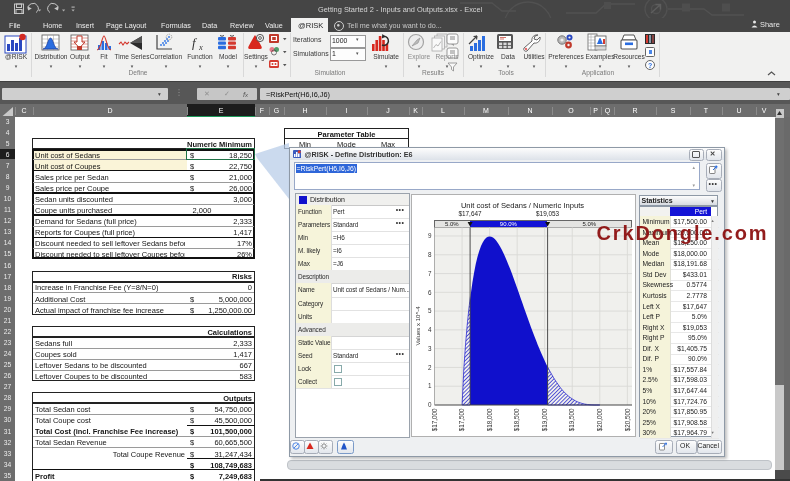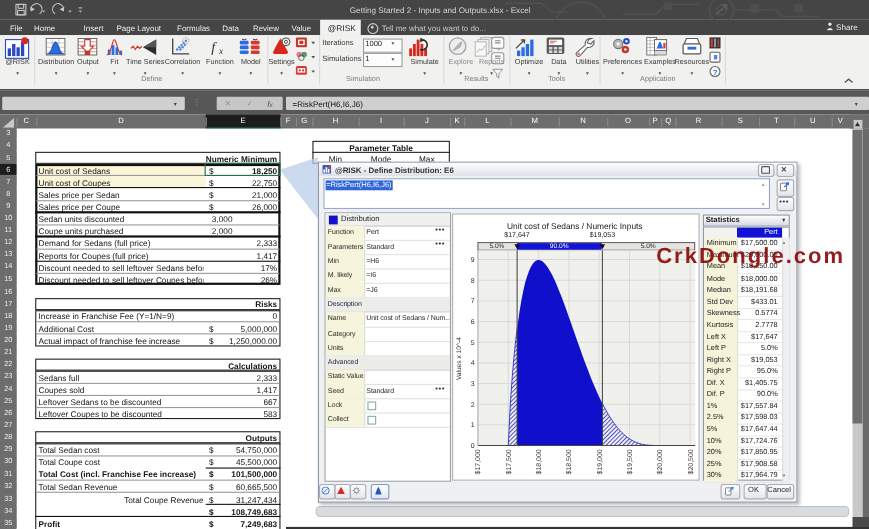--- a/index.html
+++ b/index.html
@@ -53,21 +53,21 @@
       <path d="M38 9.5 l3.2 0 -1.6 2z"></path>
       <path d="M62 9.5 l3.2 0 -1.6 2z"></path>
       <path d="M71.5 6.5 l3.2 0 0 1.2 -3.2 0z"></path>
       <path d="M71.5 9.5 l3.2 0 -1.6 2z"></path>
     </g>
 </svg>
 <div class="abs" style="left:318px;top:5px;font-size:7.4px;color:#d6d6d6;">Getting Started 2 - Inputs and Outputs.xlsx - Excel</div>
 
 <div class="abs" style="left:0;top:18px;width:790px;height:13.5px;background:#454545;"></div>
 <div class="abs tabtxt" style="left:9px;top:21px;">File</div>
-<div class="abs tabtxt" style="left:31px;top:21px;">Home</div>
+<div class="abs tabtxt" style="left:43px;top:21px;">Home</div>
 <div class="abs tabtxt" style="left:76px;top:21px;">Insert</div>
 <div class="abs tabtxt" style="left:106px;top:21px;">Page Layout</div>
 <div class="abs tabtxt" style="left:161px;top:21px;">Formulas</div>
 <div class="abs tabtxt" style="left:202px;top:21px;">Data</div>
 <div class="abs tabtxt" style="left:230px;top:21px;">Review</div>
 <div class="abs tabtxt" style="left:265px;top:21px;">Value</div>
 <div class="abs" style="left:291px;top:18px;width:37px;height:13.5px;background:#f1f1f0;"></div>
 <div class="abs" style="left:298px;top:21px;font-size:7.6px;color:#262626;">@RISK</div>
 <div class="abs" style="left:334px;top:20.5px;width:8px;height:8px;border:1px solid #cfcfcf;border-radius:50%;"></div>
 <div class="abs" style="left:336.5px;top:22px;font-size:6px;color:#cfcfcf;">●</div>
@@ -446,44 +446,44 @@
     <div class="srow shead" style="left:32px;top:272.4px;width:220px;text-align:right;">Risks</div>
     <div class="abs" style="left:32px;top:314.9px;"></div>
     <div class="abs" style="left:32px;top:325.9px;width:223px;height:11.07px;border:1px solid #222;box-sizing:border-box;"></div>
     <div class="srow shead" style="left:32px;top:327.7px;width:220px;text-align:right;">Calculations</div>
     <div class="abs" style="left:32px;top:381.3px;"></div>
     <div class="abs" style="left:32px;top:392.3px;width:223px;height:11.07px;border:1px solid #222;box-sizing:border-box;"></div>
     <div class="srow shead" style="left:32px;top:394.1px;width:220px;text-align:right;">Outputs</div>
     <div class="abs" style="left:33px;top:148.8px;width:154px;height:11.07px;background:#faf4d8;"></div>
     <div class="srow" style="left:35px;top:150.6px;width:150px;overflow:hidden;">Unit cost of Sedans</div>
     <div class="srow" style="left:190px;top:150.6px;">$</div>
-    <div class="srow" style="left:152px;top:150.6px;width:100px;text-align:right;font-weight:bold;">18,250</div>
+    <div class="srow" style="left:152px;top:150.6px;width:100px;text-align:right;">18,250</div>
     <div class="abs" style="left:33px;top:159.9px;width:154px;height:11.07px;background:#faf4d8;"></div>
     <div class="srow" style="left:35px;top:161.7px;width:150px;overflow:hidden;">Unit cost of Coupes</div>
     <div class="srow" style="left:190px;top:161.7px;">$</div>
     <div class="srow" style="left:152px;top:161.7px;width:100px;text-align:right;">22,750</div>
     <div class="srow" style="left:35px;top:172.7px;width:150px;overflow:hidden;">Sales price per Sedan</div>
     <div class="srow" style="left:190px;top:172.7px;">$</div>
     <div class="srow" style="left:152px;top:172.7px;width:100px;text-align:right;">21,000</div>
     <div class="srow" style="left:35px;top:183.8px;width:150px;overflow:hidden;">Sales price per Coupe</div>
     <div class="srow" style="left:190px;top:183.8px;">$</div>
     <div class="srow" style="left:152px;top:183.8px;width:100px;text-align:right;">26,000</div>
     <div class="srow" style="left:35px;top:194.9px;width:150px;overflow:hidden;">Sedan units discounted</div>
-    <div class="srow" style="left:152px;top:194.9px;width:100px;text-align:center;">3,000</div>
+    <div class="srow" style="left:152px;top:194.9px;width:100px;text-align:right;">3,000</div>
     <div class="srow" style="left:35px;top:206.0px;width:150px;overflow:hidden;">Coupe units purchased</div>
     <div class="srow" style="left:152px;top:206.0px;width:100px;text-align:center;">2,000</div>
     <div class="srow" style="left:35px;top:217.0px;width:150px;overflow:hidden;">Demand for Sedans (full price)</div>
     <div class="srow" style="left:152px;top:217.0px;width:100px;text-align:right;">2,333</div>
     <div class="srow" style="left:35px;top:228.1px;width:150px;overflow:hidden;">Reports for Coupes (full price)</div>
     <div class="srow" style="left:152px;top:228.1px;width:100px;text-align:right;">1,417</div>
     <div class="srow" style="left:35px;top:239.2px;width:150px;overflow:hidden;">Discount needed to sell leftover Sedans before @</div>
     <div class="srow" style="left:152px;top:239.2px;width:100px;text-align:right;">17%</div>
     <div class="srow" style="left:35px;top:250.2px;width:150px;overflow:hidden;">Discount needed to sell leftover Coupes before @</div>
     <div class="srow" style="left:152px;top:250.2px;width:100px;text-align:right;">26%</div>
-    <div class="srow" style="left:35px;top:283.4px;width:150px;overflow:hidden;">Increase in Franchise Fee (Y=1/N=9)</div>
+    <div class="srow" style="left:35px;top:283.4px;width:150px;overflow:hidden;">Increase in Franchise Fee (Y=8/N=0)</div>
     <div class="srow" style="left:152px;top:283.4px;width:100px;text-align:right;">0</div>
     <div class="srow" style="left:35px;top:294.5px;width:150px;overflow:hidden;">Additional Cost</div>
     <div class="srow" style="left:190px;top:294.5px;">$</div>
     <div class="srow" style="left:152px;top:294.5px;width:100px;text-align:right;">5,000,000</div>
     <div class="srow" style="left:35px;top:305.6px;width:150px;overflow:hidden;">Actual impact of franchise fee increase</div>
     <div class="srow" style="left:190px;top:305.6px;">$</div>
     <div class="srow" style="left:152px;top:305.6px;width:100px;text-align:right;">1,250,000.00</div>
     <div class="srow" style="left:35px;top:338.8px;width:150px;overflow:hidden;">Sedans full</div>
     <div class="srow" style="left:152px;top:338.8px;width:100px;text-align:right;">2,333</div>
     <div class="srow" style="left:35px;top:349.9px;width:150px;overflow:hidden;">Coupes sold</div>

